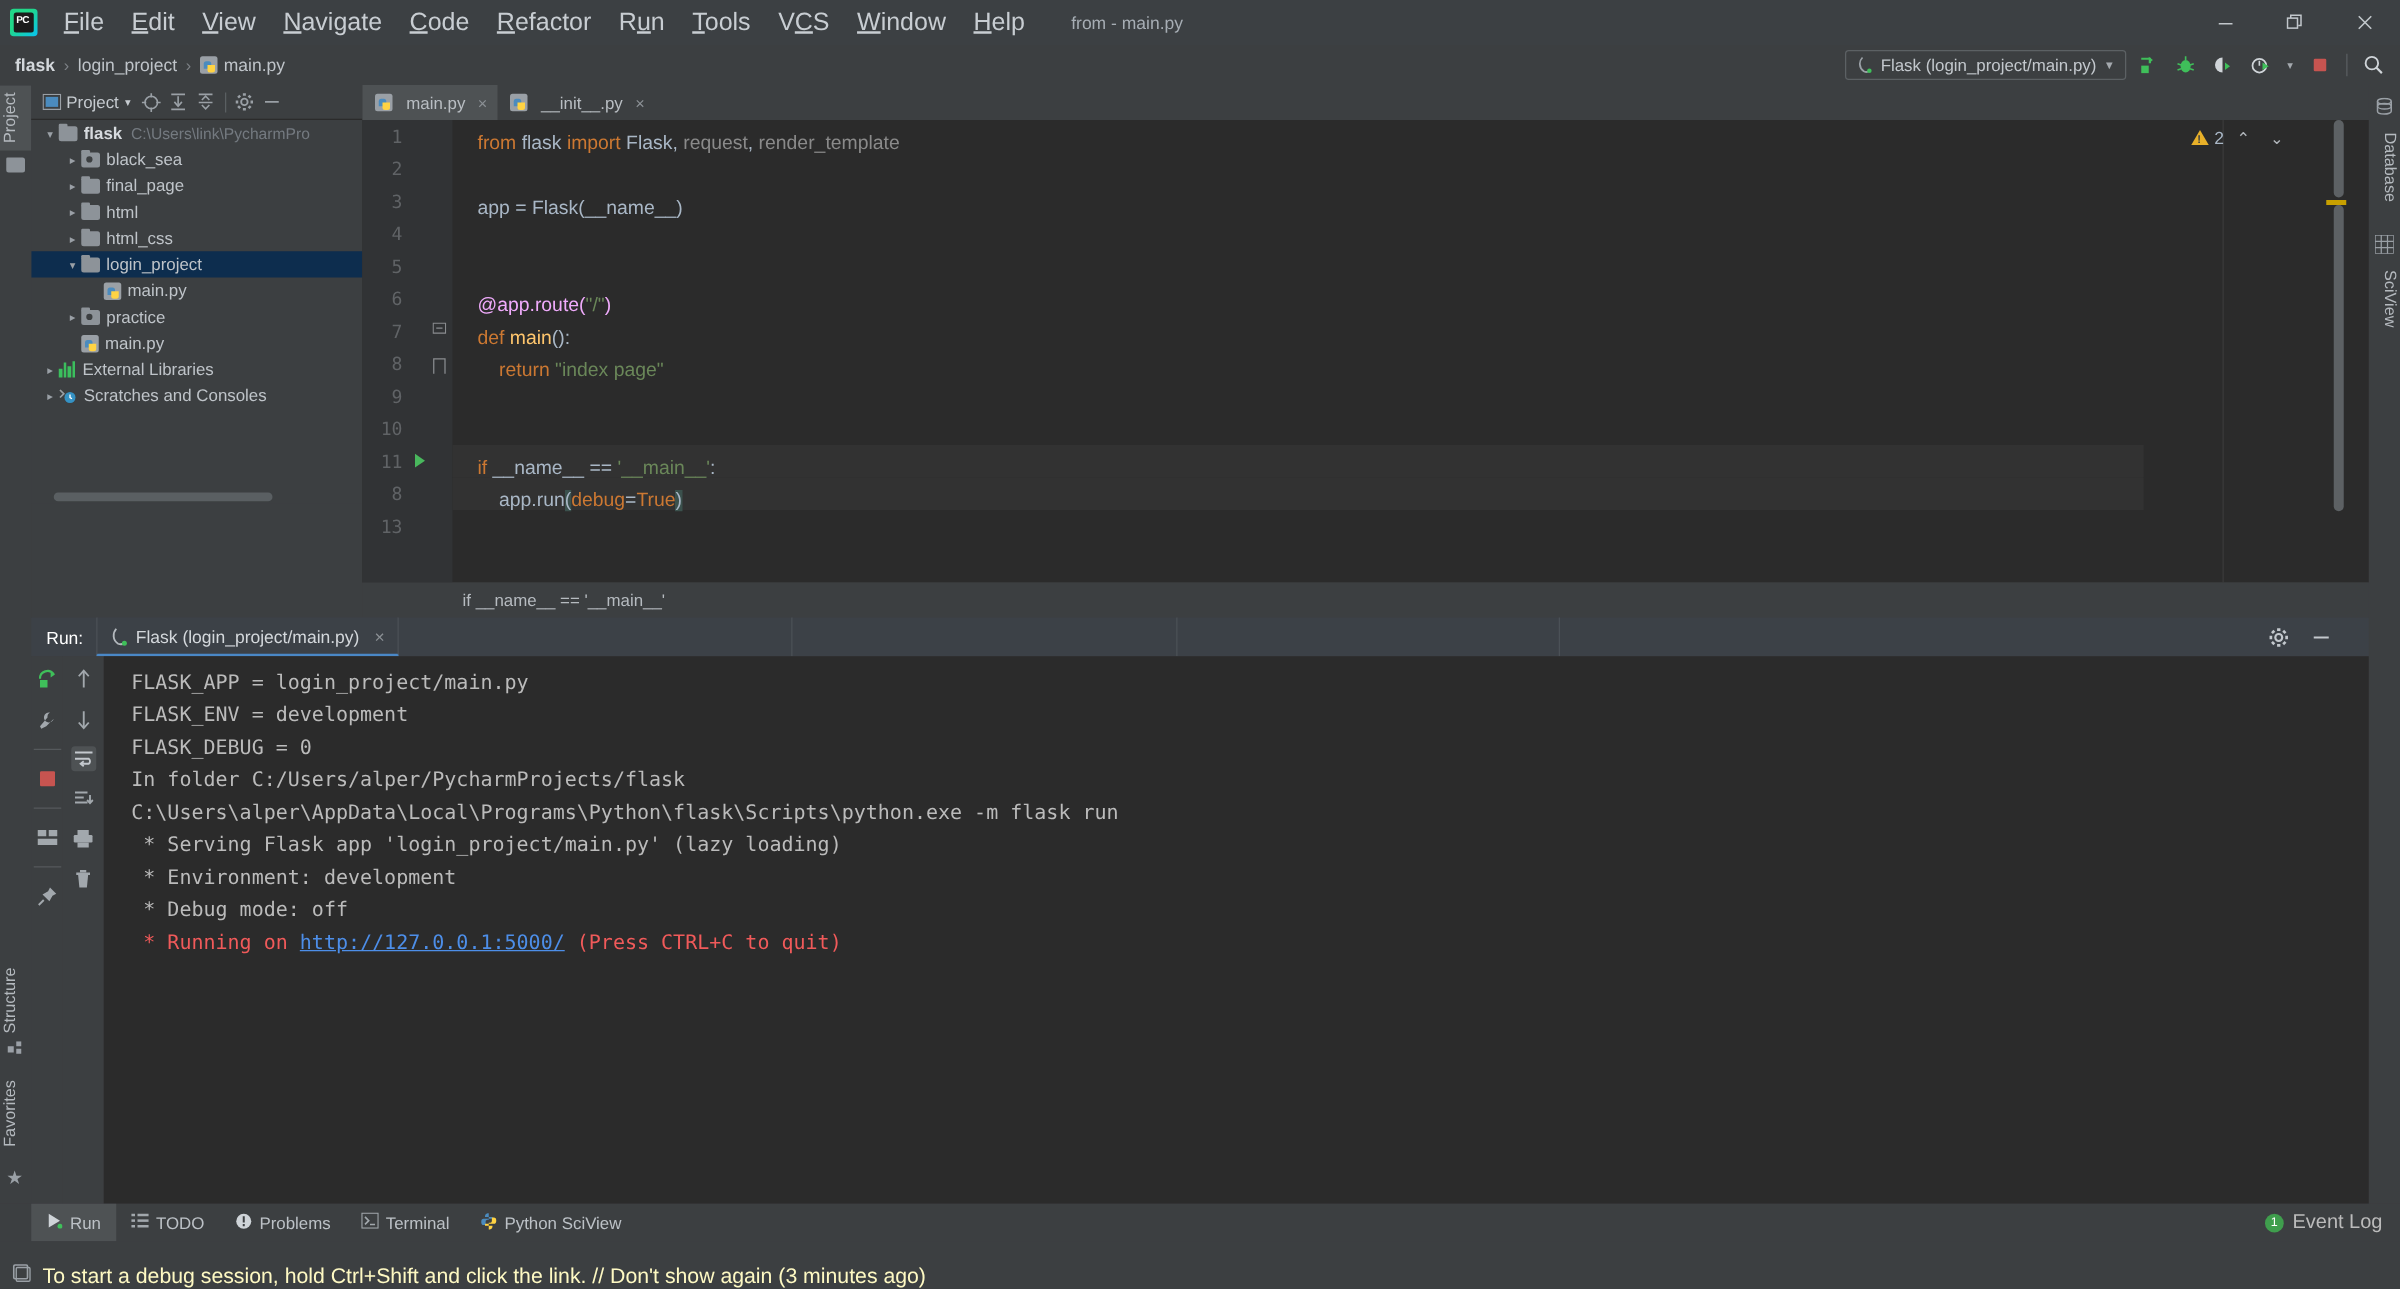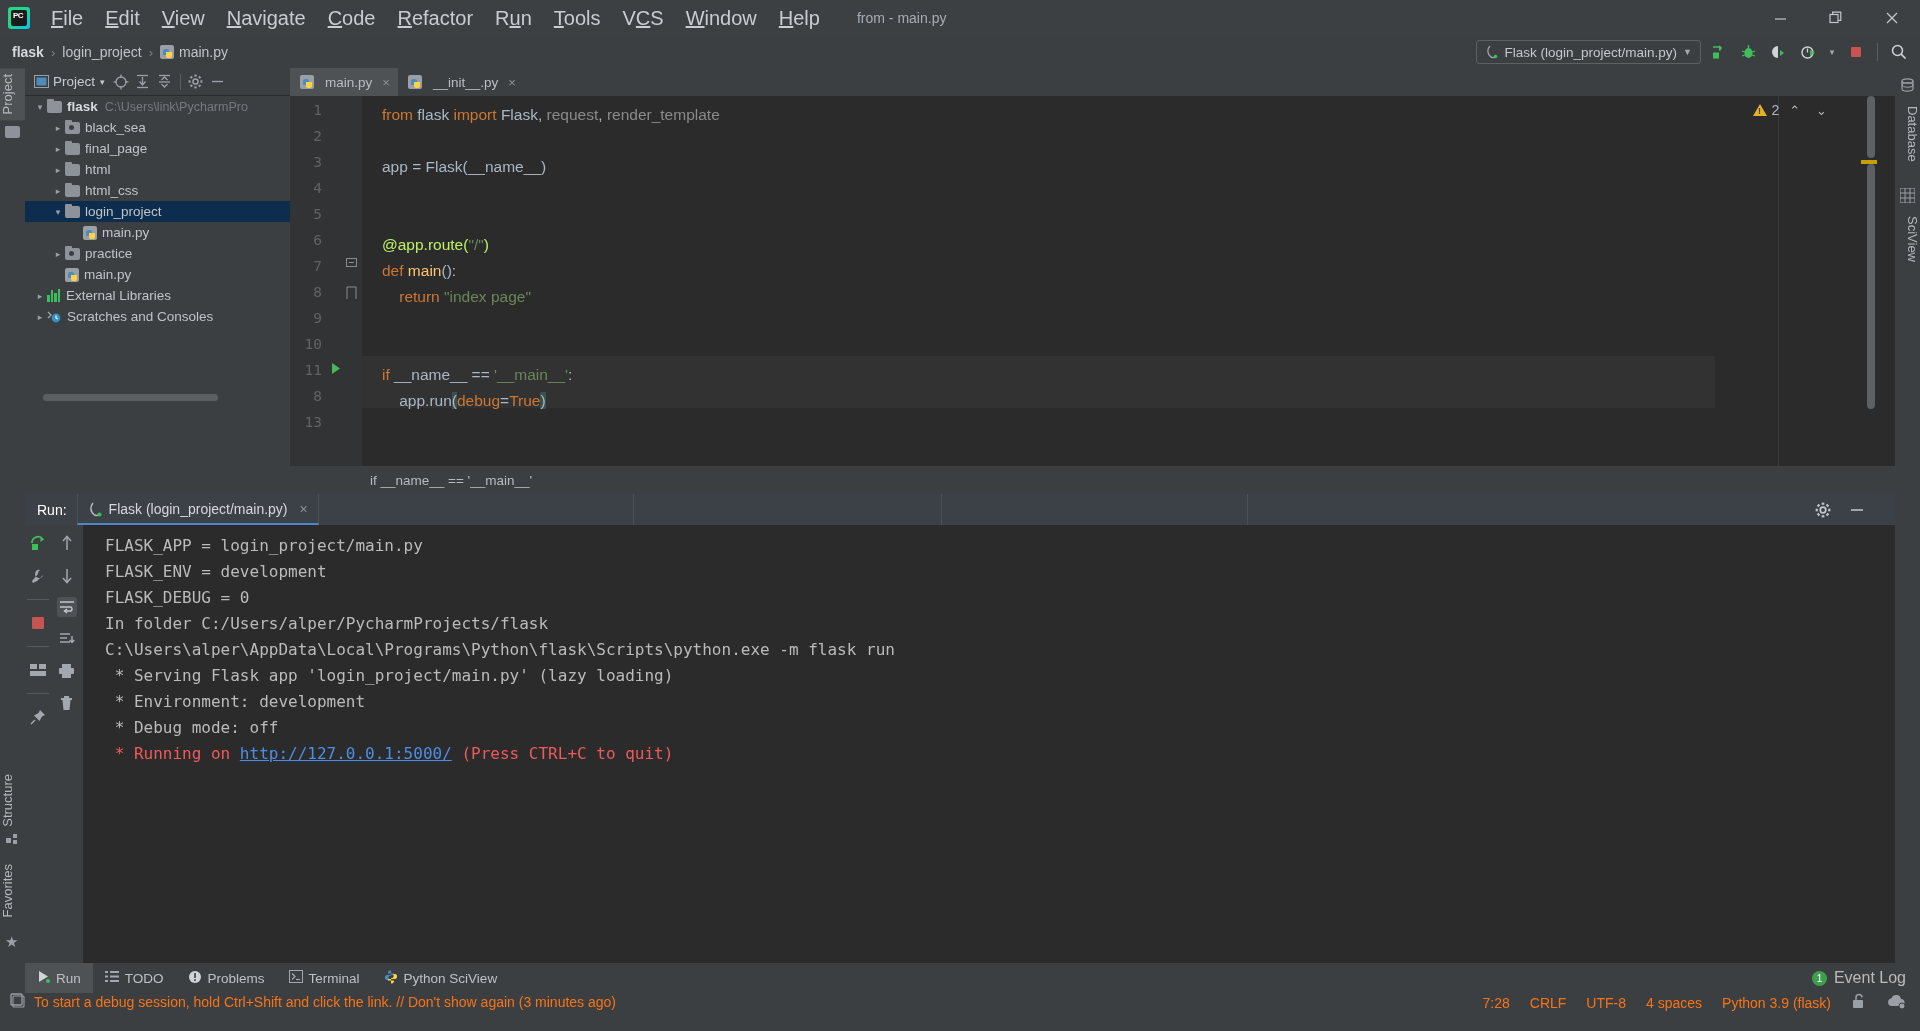--- a/index.html
+++ b/index.html
@@ -127,21 +127,21 @@
   .code {
     position:absolute; left:72px; top:0; right:0; bottom:0;
     font-family:Liberation Sans, sans-serif; font-size:15.5px; white-space:pre;
   }
   .cline { position:absolute; left:20px; height:26px; line-height:26px; }
   .hl-line { position:absolute; left:72px; right:180px; height:26px; background:#323232; }
   .k  { color:#cc7832; }          
   .cls{ color:#a9b7c6; }          
   .fn { color:#ffc66d; }          
   .str{ color:#6a8759; }          
-  .dec{ color:#bef264;margin-top:44px; }          
+  .dec{ color:#f0abfc;margin-top:44px; }          
   .dim{ color:#8a8a8a; }
   .bracket-hl { background:#3b514d; }
   .editor-right-gutter {
     position:absolute; right:116px; top:0; width:1px; height:370px; background:#3b3b3b;
   }
   .warn-badge {
     position:absolute; right:62px; top:6px; display:flex; align-items:center; gap:4px; font-size:14px; color:#a9b7c6;
   }
   .tri-warn { width:0;height:0;border-left:7px solid transparent;border-right:7px solid transparent;border-bottom:12px solid #e8b029;position:relative;}
   .tri-warn:after{content:"!";position:absolute;left:-2.5px;top:2px;font-size:9px;color:#3c3f41;font-weight:bold;}
@@ -203,21 +203,21 @@
   }
   .btab { height:30px; display:flex; align-items:center; gap:6px; padding:0 12px; font-size:13.5px; color:#bcc1c6;}
   .btab.active { background:#4e5254; }
   .bottombar-right { position:absolute; right:14px; top:0; height:30px; display:flex; align-items:center; gap:7px; }
   .evcount { width:15px;height:15px;border-radius:50%;background:#3f9e4d;color:#fff;font-size:10px;
     display:flex;align-items:center;justify-content:center; }
 
   
   .statusbar {
     position:absolute; left:0; top:993px; width:1920px; height:38px; background:#3c3f41;
-    display:flex; align-items:flex-start; font-size:14px; color:#f97316;
+    display:flex; align-items:flex-end; font-size:17px; color:#fef9c3;
   }
   .status-left { display:flex; align-items:center; gap:9px; padding-left:10px; }
   .status-right { position:absolute; right:14px; display:flex; align-items:center; gap:20px;}
 </style>
 </head>
 <body>
 
 <div class="titlebar">
   <div class="pc-logo">
     <div class="sq"></div>
@@ -753,32 +753,13 @@
 <div class="statusbar">
   <div class="status-left">
     <span>
       <svg width="15" height="15" viewBox="0 0 15 15">
           <rect x="1" y="1" width="11" height="11" fill="none" stroke="#9aa0a6" stroke-width="1.3" rx="1"></rect>
           <rect x="3" y="3" width="11" height="11" fill="none" stroke="#9aa0a6" stroke-width="1.1" rx="1"></rect>
         </svg>
     </span>
     <span>To start a debug session, hold Ctrl+Shift and click the link. // Don't show again (3 minutes ago)</span>
   </div>
-  <div class="status-right">
-    <span>7:28</span>
-    <span>CRLF</span>
-    <span>UTF-8</span>
-    <span>4 spaces</span>
-    <span>Python 3.9 (flask)</span>
-    <span>
-      <svg width="15" height="16" viewBox="0 0 15 16">
-          <rect x="2" y="7" width="10" height="8" rx="1" fill="#9aa0a6"></rect>
-          <path d="M5 7 V4.5 A3 3 0 0 1 11 4.5" fill="none" stroke="#9aa0a6" stroke-width="1.5"></path>
-        </svg>
-    </span>
-    <span>
-      <svg width="20" height="16" viewBox="0 0 20 16">
-          <path d="M5 13 A4 4 0 0 1 5.5 5.2 A5 5 0 0 1 15 6 A3.5 3.5 0 0 1 15 13 Z" fill="#9aa0a6"></path>
-          <circle cx="16" cy="13" r="3" fill="#9aa0a6" stroke="#3c3f41" stroke-width="1"></circle>
-        </svg>
-    </span>
-  </div>
 </div>
 
 </body></html>

